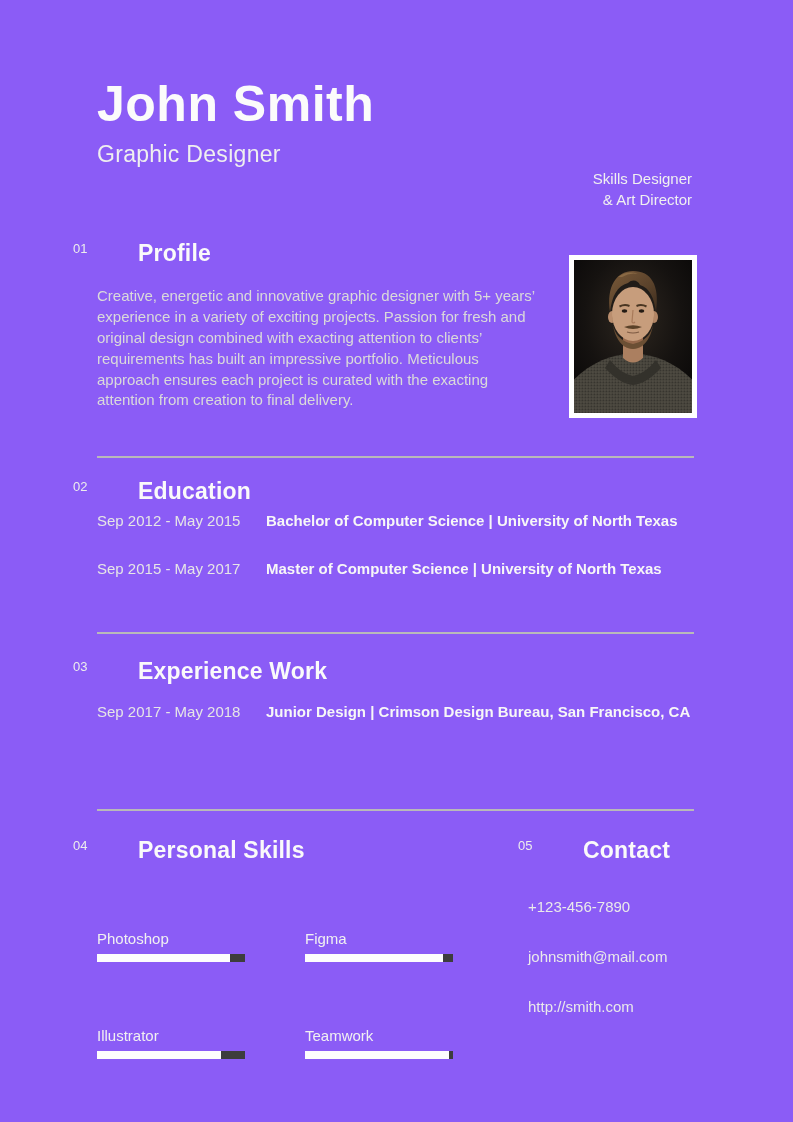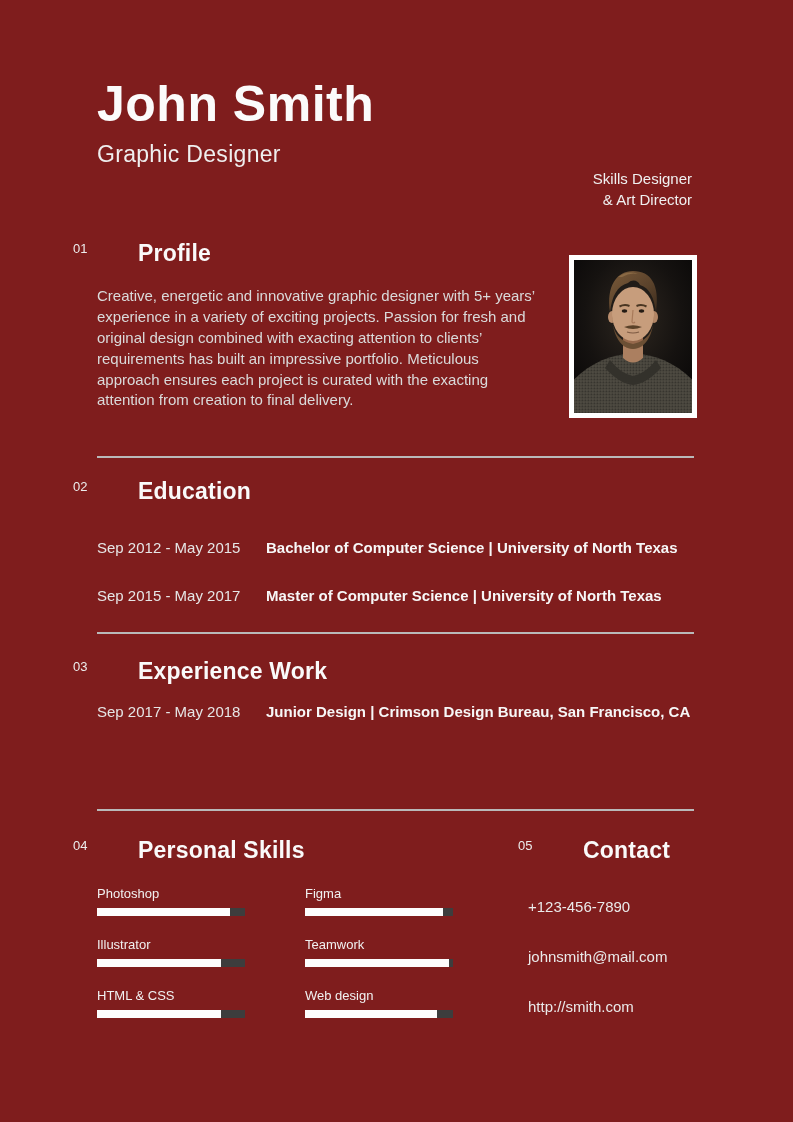--- a/index.html
+++ b/index.html
@@ -1,21 +1,21 @@
 <!DOCTYPE html>
 <html><head>
 <meta charset="utf-8">
 <style>
   * { margin:0; padding:0; box-sizing:border-box; }
   html,body { background:#1f1f1f; }
   .page {
     position:relative;
     width:793px; height:1122px;
     margin:0 auto;
-    background:#7f1d1d;
+    background:#8b5cf6;
     font-family:"Liberation Sans", sans-serif;
     color:#f2f2f2;
     overflow:hidden;
   }
 
   
   .header { position:absolute; left:97px; top:76px; }
   .name { font-size:50px; font-weight:700; color:#fbfbfb; line-height:1.12; letter-spacing:0.5px; }
   .role { font-size:23px; font-weight:400; color:#efefef; margin-top:9px; letter-spacing:0.3px; }
   .tagline { position:absolute; right:101px; top:168px; text-align:right;
@@ -32,31 +32,31 @@
 
   
   .photo-frame { position:absolute; left:569px; top:255px; width:128px; height:163px;
                  background:#ffffff; padding:5px; }
   .photo-frame svg { display:block; width:118px; height:153px; }
 
   
   .divider { position:absolute; left:97px; width:597px; height:2px; background:#b9b9b9; }
 
   
-  .rows { margin-top:35px; }
+  .rows { margin-top:8px; }
   .row { display:flex; align-items:baseline; margin-bottom:31px; font-size:15px; }
   .row-date { width:155px; flex:0 0 155px; color:#e6e6e6; font-weight:400; }
   .row-detail { font-weight:700; color:#f7f7f7; margin-left:14px; white-space:nowrap; }
 
   
   .skills-grid { margin-top:24px; display:grid;
                  grid-template-rows:repeat(3, auto); grid-auto-flow:column;
                  grid-template-columns:148px 148px; column-gap:60px; }
   .skill { margin-bottom:22px; }
-  .skill-label { font-size:13px; color:#f1f1f1; line-height:1; margin-bottom:8px; }
+  .skill-label { font-size:15px; color:#f1f1f1; line-height:1; margin-bottom:8px;margin-top:44px; }
   .skill-track { width:148px; height:8px; background:#3d3d3d; }
   .skill-fill { height:100%; background:#fdfdfd; }
 
   
   .contact-list { margin-left:10px; margin-top:36px; }
   .contact-item { font-size:15px; color:#eaeaea; line-height:1; margin-bottom:35px; }
 </style>
 </head>
 <body>
 

